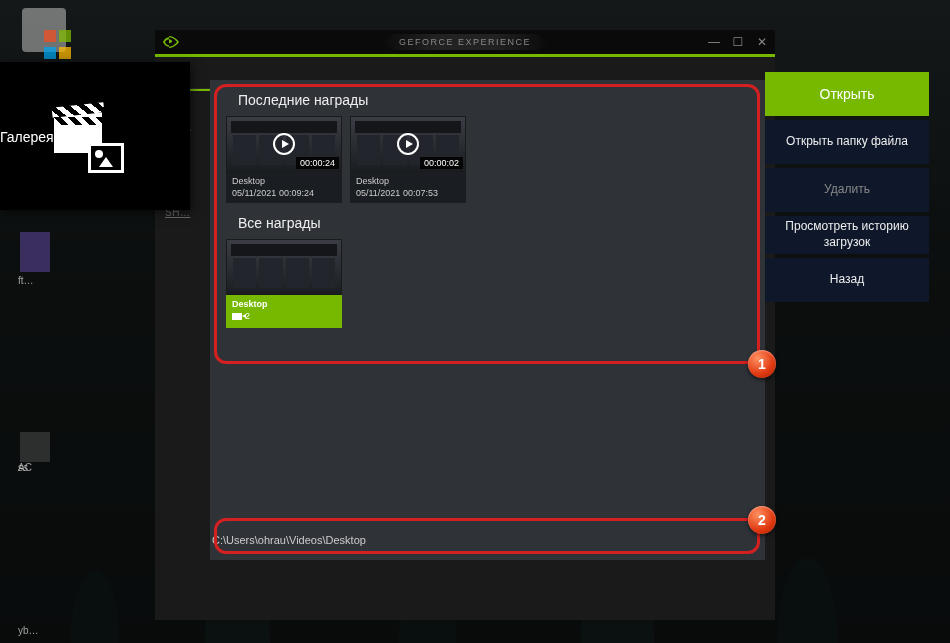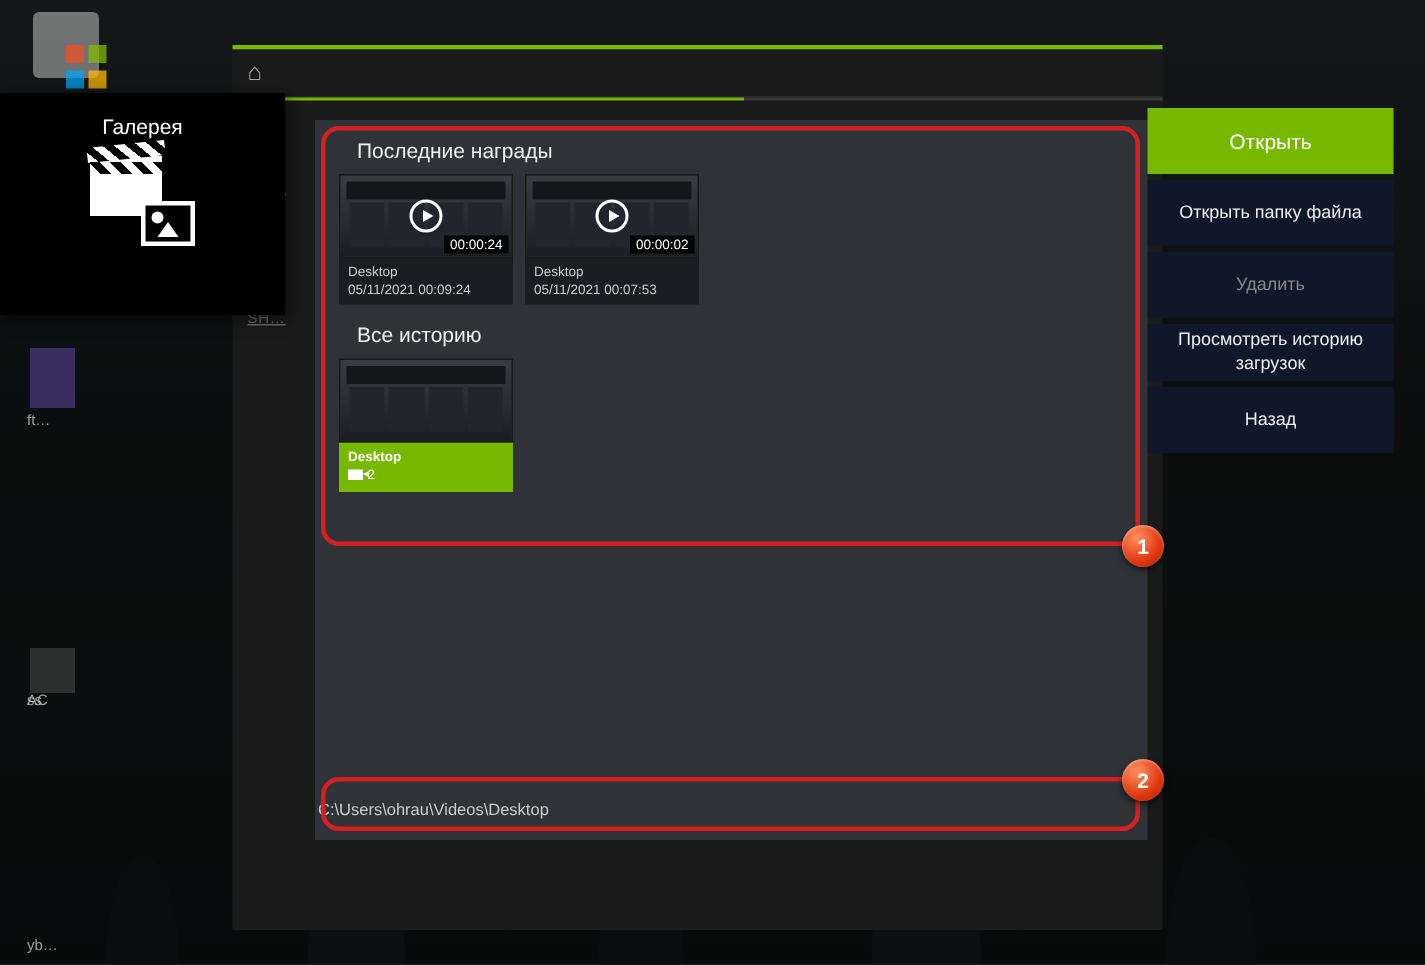--- a/index.html
+++ b/index.html
@@ -30,21 +30,21 @@
 .win-title-center{position:absolute;left:50%;transform:translateX(-50%);top:0;height:24px;display:flex;align-items:center;}
 .geforce-exp { font-size: 9px; letter-spacing: 1.5px; color: #888; font-weight: 300; border:1px solid transparent; padding:2px 18px; background:linear-gradient(90deg,transparent,#222,#222,transparent); clip-path: polygon(8% 0, 92% 0, 100% 50%, 92% 100%, 8% 100%, 0 50%);}
 .win-btn { width: 14px; height: 14px; display: inline-flex; align-items: center; justify-content: center; color: #888; font-size: 12px; cursor:pointer;}
 .green-bar { height: 3px; background: #76b900; }
 .green-under{height:2px;background:linear-gradient(90deg,#76b900 55%,#3a3a3a 55%);}
 .toolbar { height: 32px; background: #1a1a1a; display: flex; align-items: center; padding: 0 10px; gap: 14px; border-bottom:1px solid #2a2a2a;}
 .home-ic{color:#aaa;}
 .side-tabs { position:absolute; left:10px; top:90px; display:flex; flex-direction:column; gap:18px; font-size:10px; color:#6a6a6a;}
 .side-tabs div{letter-spacing:0.5px;text-decoration:underline;}
 
-.gallery-panel { position: absolute; left: 0; top: 62px; width: 190px; height: 148px; background: #000; display: flex; flex-direction: column; align-items: center; padding-top: 14px; z-index: 5; box-shadow: 2px 2px 10px rgba(0,0,0,0.6);}
+.gallery-panel { position: absolute; left: 0; top: 62px; width: 190px; height: 148px; background: #000; display: flex; flex-direction: row; align-items: center; padding-top: 14px; z-index: 5; box-shadow: 2px 2px 10px rgba(0,0,0,0.6);}
 .gallery-title { color: #fff; font-size: 14px; margin-bottom: 12px; }
 .gallery-icon { position: relative; width: 70px; height: 60px; }
 .clapper { position: absolute; left: 0; top: 0; width: 48px; height: 40px; background: #fff; }
 .clapper::before { content:''; position:absolute; top:-8px; left:-2px; width:52px; height:10px; background: repeating-linear-gradient(45deg,#fff 0 5px,#000 5px 10px); transform: rotate(-6deg); }
 .clapper::after{content:'';position:absolute;top:4px;left:0;width:48px;height:8px;background:repeating-linear-gradient(45deg,#fff 0 5px,#000 5px 10px);}
 .photo { position:absolute; right:0; bottom:0; width:36px; height:30px; background:#fff; border:3px solid #fff;}
 .photo::before{content:'';position:absolute;inset:0;background:#000;}
 .photo::after{content:'';position:absolute;left:4px;top:4px;width:8px;height:8px;border-radius:50%;background:#fff;}
 .mtn{position:absolute;left:8px;bottom:3px;width:0;height:0;border-left:7px solid transparent;border-right:7px solid transparent;border-bottom:10px solid #fff;}
 
@@ -94,20 +94,33 @@
   <span style="background:#ffb900"></span>
 </div>
 <div class="desk-icon i3"></div>
 <div class="desk-label" style="top:275px">ft…</div>
 <div class="desk-icon i4"></div>
 <div class="desk-label" style="top:462px">AC</div>
 <div class="desk-label" style="top:462px">ss</div>
 <div class="desk-label" style="top:625px">yb…</div>
 
 <div class="win-frame">
+  <div class="win-titlebar">
+    <div class="nv-logo">
+      <svg viewBox="0 0 24 24">
+          <path fill="#76b900" d="M9 5v3C5 8 3 12 3 12s2 5 6 5v2c-6 0-9-7-9-7s3-7 9-7zm0 3v6c3 0 5-3 5-3s-2-3-5-3zm0-5c9 0 15 9 15 9s-6 9-15 9v-2c7 0 12-7 12-7s-5-7-12-7V3z"></path>
+        </svg>
+    </div>
+    <div class="win-title-center">
+      <span class="geforce-exp">GEFORCE EXPERIENCE</span>
+    </div>
+    <span class="win-btn">—</span>
+    <span class="win-btn">☐</span>
+    <span class="win-btn">✕</span>
+  </div>
   <div class="green-bar"></div>
   <div class="toolbar">
     <span class="home-ic">⌂</span>
   </div>
   <div class="green-under"></div>
   <div class="side-tabs">
     <div>ОБ…</div>
     <div>УЧ…</div>
     <div>ИГ…</div>
     <div>SH…</div>
@@ -155,21 +168,21 @@
         <div class="play-circle"></div>
         <div class="duration">00:00:02</div>
       </div>
       <div class="thumb-meta">
         <div>Desktop</div>
         <div>05/11/2021 00:07:53</div>
       </div>
     </div>
   </div>
 
-  <div class="section-title">Все историю</div>
+  <div class="section-title">Все награды</div>
   <div class="thumbs">
     <div class="thumb">
       <div class="thumb-img">
         <div class="cols">
             <span></span>
             <span></span>
             <span></span>
             <span></span>
           </div>
       </div>

